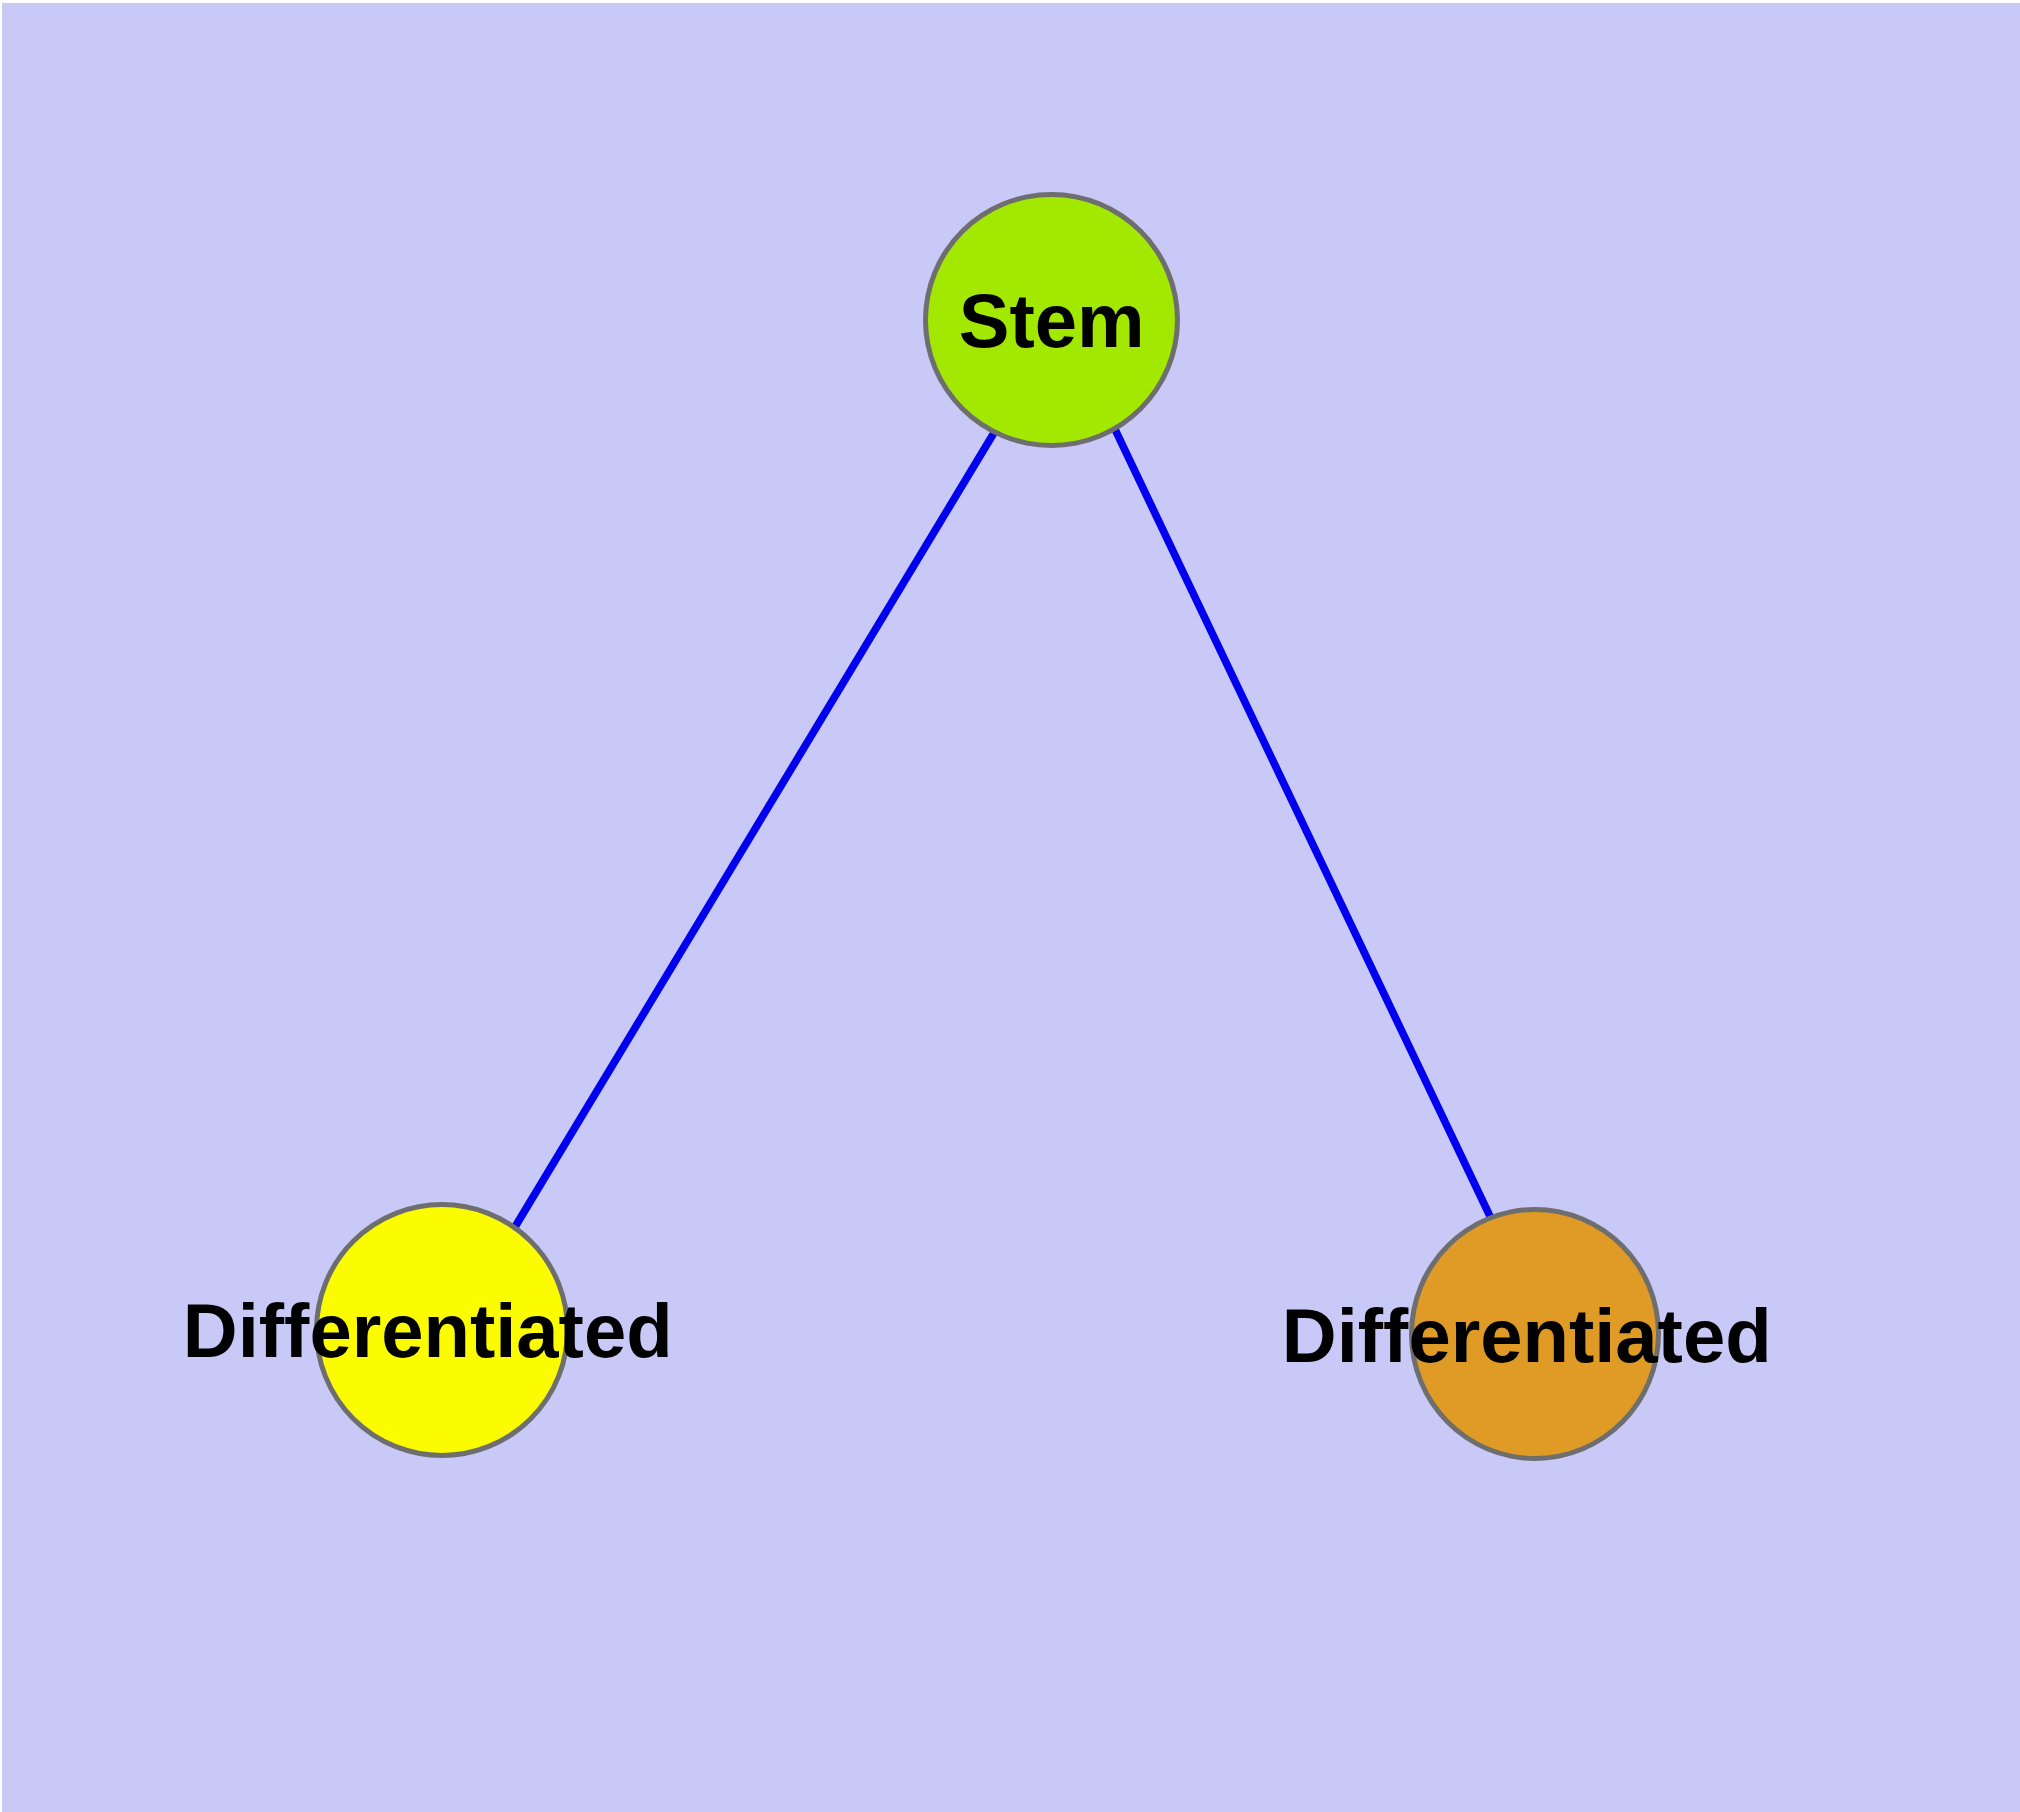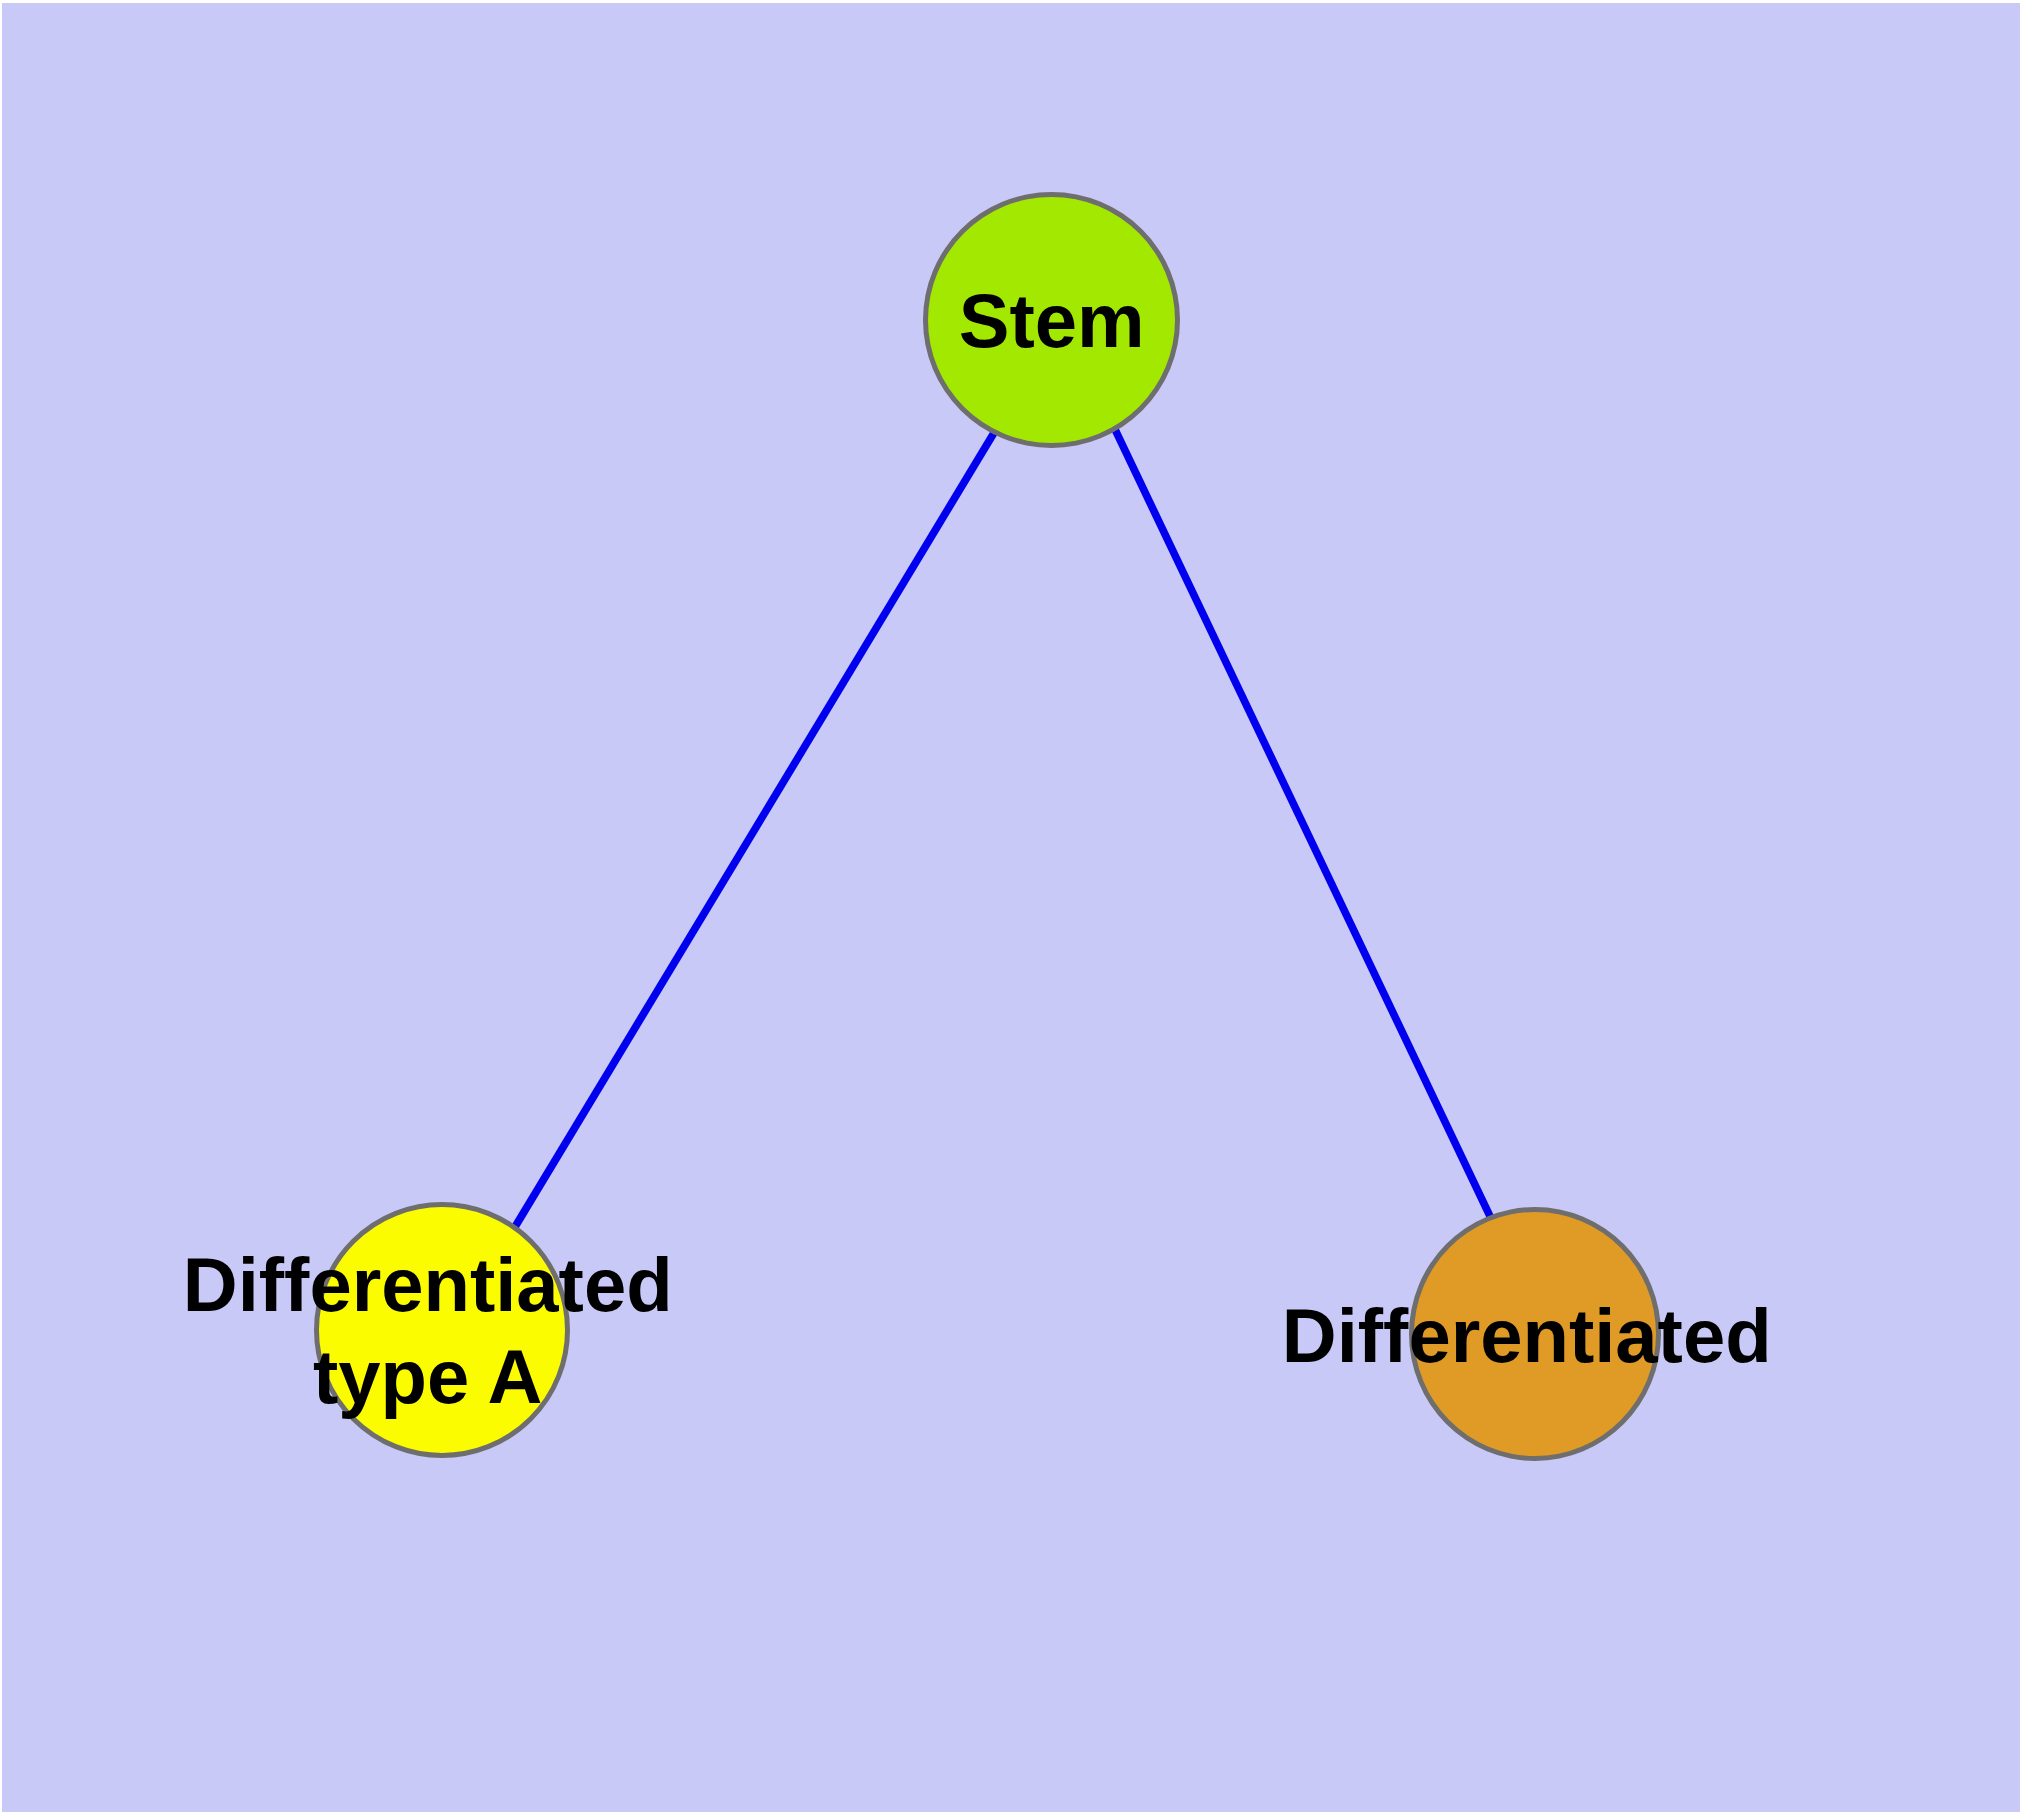--- a/index.html
+++ b/index.html
@@ -59,21 +59,20 @@
   </svg>
 
   <div class="node node-stem" style="background-color: rgb(163, 232, 0);"></div>
   <div class="node node-type-a" style="background-color: rgb(252, 252, 0);"></div>
   <div class="node node-type-b" style="background-color: rgb(224, 155, 38);"></div>
 
   <div class="node-label label-stem">Stem</div>
 
   <div class="node-label label-type-a">
     <div>Differentiated</div>
-    <div>type A</div>
   </div>
 
   <div class="node-label label-type-b">
     <div>Differentiated</div>
   </div>
 
 </div>
 
 
 </body></html>

